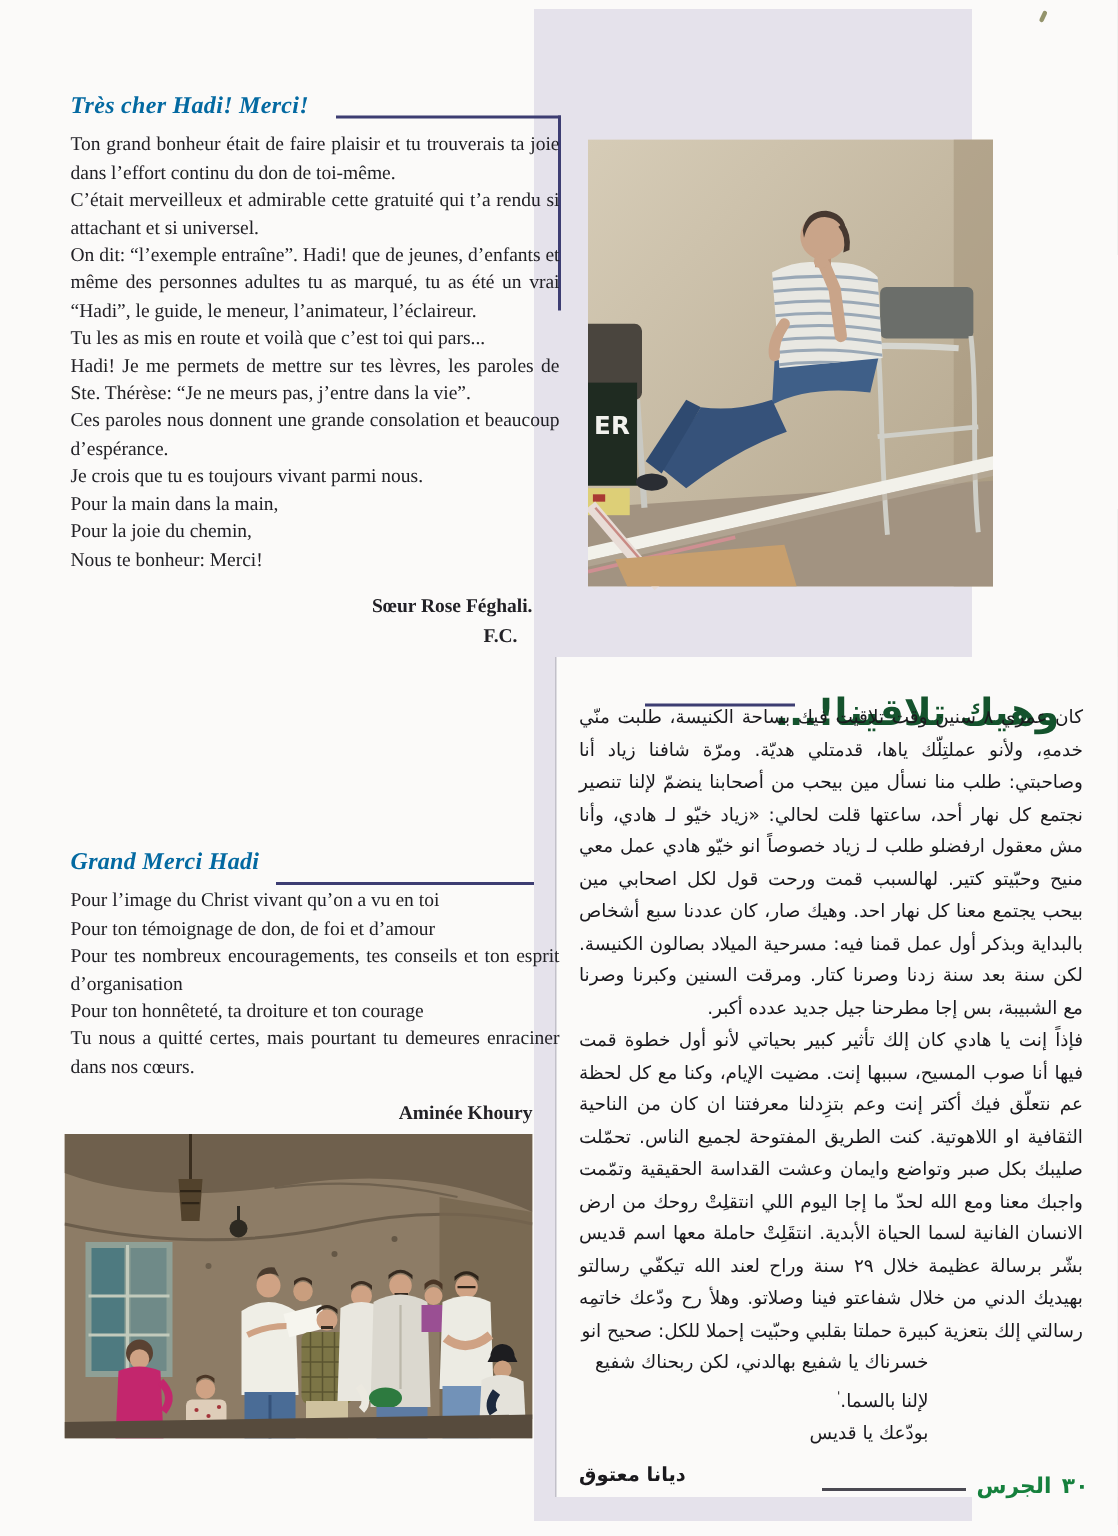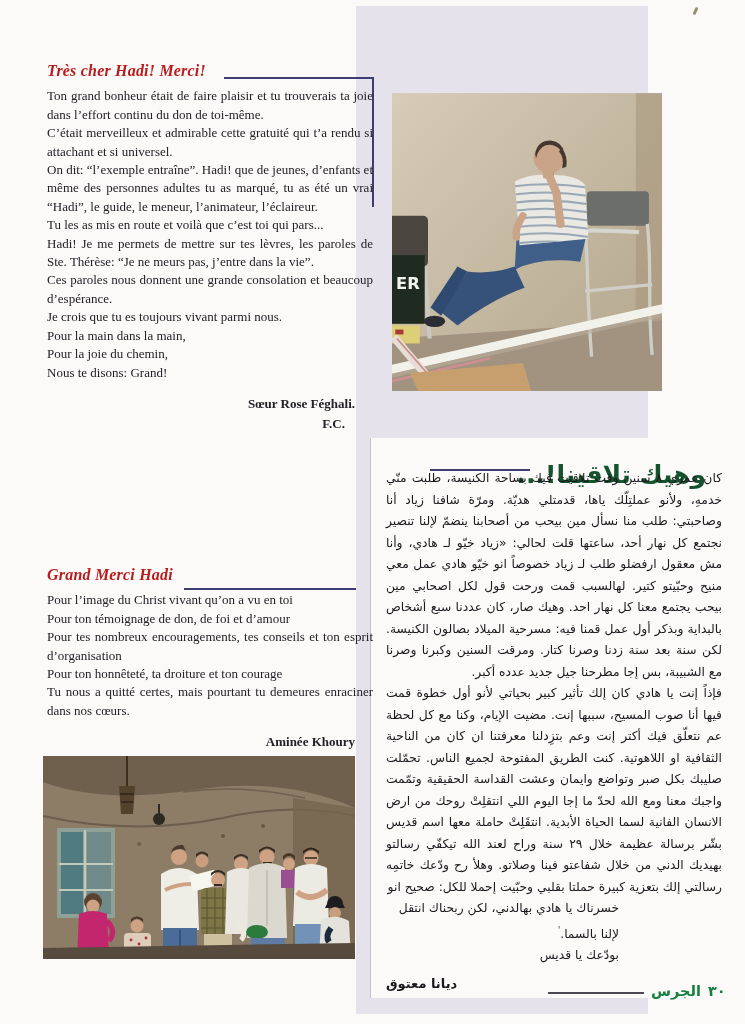--- a/index.html
+++ b/index.html
@@ -8,21 +8,21 @@
   .band{position:absolute;left:356px;top:6px;width:292px;height:1008px;background:#e5e2eb;}
   .ar-box{position:absolute;left:370px;top:438px;width:375px;height:560px;background:#fbfaf9;
           border-left:1px solid rgba(110,106,130,.4);}
   .speck{position:absolute;left:694px;top:7px;width:3px;height:8px;background:#7a7a48;
          transform:rotate(25deg);opacity:.8;border-radius:2px;}
 
   
   .fr-letter{position:absolute;left:47px;width:326px;font:13px/18.4px "Liberation Serif","DejaVu Serif",serif;
              color:#222126;}
   .fr1{top:62px;} .fr2{top:566px;}
-  .fr-letter h2{font-size:16px;font-weight:bold;font-style:italic;margin:0 0 7px;color:#b91c1c;letter-spacing:.2px;}
+  .fr-letter h2{font-size:16px;font-weight:bold;font-style:italic;margin:0 0 7px;color:#0369a1;letter-spacing:.2px;}
   .fr-letter p{margin:0;text-align:justify;}
   .sig{font-weight:bold;text-align:right;padding-right:18px;margin-top:13px;}
   .sig2{margin-top:2px;padding-right:28px;}
 
   
   .rule{position:absolute;background:#3d3d72;}
   #rule1h{left:224px;top:77px;width:150px;height:2px;}
   #rule1v{left:372px;top:77px;width:2px;height:130px;}
   #rule2h{left:184px;top:588px;width:172px;height:2px;}
   #ruleArH{left:430px;top:469px;width:100px;height:2px;}
@@ -66,21 +66,21 @@
     <h2>Très cher Hadi! Merci!</h2>
     <p>Ton grand bonheur était de faire plaisir et tu trouverais ta joie dans l’effort continu du don de toi-même.</p>
     <p>C’était merveilleux et admirable cette gratuité qui t’a rendu si attachant et si universel.</p>
     <p>On dit: “l’exemple entraîne”. Hadi! que de jeunes, d’enfants et même des personnes adultes tu as marqué, tu as été un vrai “Hadi”, le guide, le meneur, l’animateur, l’éclaireur.</p>
     <p>Tu les as mis en route et voilà que c’est toi qui pars...</p>
     <p>Hadi! Je me permets de mettre sur tes lèvres, les paroles de Ste. Thérèse: “Je ne meurs pas, j’entre dans la vie”.</p>
     <p>Ces paroles nous donnent une grande consolation et beaucoup d’espérance.</p>
     <p>Je crois que tu es toujours vivant parmi nous.</p>
     <p>Pour la main dans la main,</p>
     <p>Pour la joie du chemin,</p>
-    <p>Nous te disons: Grand!</p>
+    <p>Nous te bonheur: Merci!</p>
     <div class="sig">Sœur Rose Féghali.</div>
     <div class="sig sig2">F.C.</div>
   </section>
 
   <section class="fr-letter fr2">
     <h2>Grand Merci Hadi</h2>
     <p>Pour l’image du Christ vivant qu’on a vu en toi</p>
     <p>Pour ton témoignage de don, de foi et d’amour</p>
     <p>Pour tes nombreux encouragements, tes conseils et ton esprit d’organisation</p>
     <p>Pour ton honnêteté, ta droiture et ton courage</p>
@@ -159,21 +159,21 @@
         <path d="M6,300 L60,362" stroke="#c98b85" stroke-width="2" fill="none"></path>
         <path d="M22,342 L160,330 L170,364 L32,364 Z" fill="#c79f6e"></path>
       </g>
     </svg>
   </figure>
 
   <h2 class="ar-title">وهيك تلاقينا!...</h2>
   <section class="ar-body">
     <p>كان عمري ٨ سنين وقت تلاقيت فيك بساحة الكنيسة، طلبت منّي خدمهِ، ولأنو عملتِلّك ياها، قدمتلي هديّة. ومرّة شافنا زياد أنا وصاحبتي: طلب منا نسأل مين بيحب من أصحابنا ينضمّ لإلنا تنصير نجتمع كل نهار أحد، ساعتها قلت لحالي: «زياد خيّو لـ هادي، وأنا مش معقول ارفضلو طلب لـ زياد خصوصاً انو خيّو هادي عمل معي منيح وحبّيتو كتير. لهالسبب قمت ورحت قول لكل اصحابي مين بيحب يجتمع معنا كل نهار احد. وهيك صار، كان عددنا سبع أشخاص بالبداية وبذكر أول عمل قمنا فيه: مسرحية الميلاد بصالون الكنيسة. لكن سنة بعد سنة زدنا وصرنا كتار. ومرقت السنين وكبرنا وصرنا مع الشبيبة، بس إجا مطرحنا جيل جديد عدده أكبر.</p>
     <p>فإذاً إنت يا هادي كان إلك تأثير كبير بحياتي لأنو أول خطوة قمت فيها أنا صوب المسيح، سببها إنت. مضيت الإيام، وكنا مع كل لحظة عم نتعلّق فيك أكتر إنت وعم بتزِدلنا معرفتنا ان كان من الناحية الثقافية او اللاهوتية. كنت الطريق المفتوحة لجميع الناس. تحمّلت صليبك بكل صبر وتواضع وايمان وعشت القداسة الحقيقية وتمّمت واجبك معنا ومع الله لحدّ ما إجا اليوم اللي انتقلِتْ روحك من ارض الانسان الفانية لسما الحياة الأبدية. انتقَلِتْ حاملة معها اسم قديس بشّر برسالة عظيمة خلال ٢٩ سنة وراح لعند الله تيكفّي رسالتو بهيديك الدني من خلال شفاعتو فينا وصلاتو. وهلأ رح ودّعك خاتمِه رسالتي إلك بتعزية كبيرة حملتا بقلبي وحبّيت إحملا للكل: صحيح انو</p>
-    <div class="ar-indent"><span>خسرناك يا هادي بهالدني، لكن ربحناك انتقل لإلنا بالسما.</span><sup class="fn">'</sup></div>
+    <div class="ar-indent"><span>خسرناك يا شفيع بهالدني، لكن ربحناك شفيع لإلنا بالسما.</span><sup class="fn">'</sup></div>
     <div class="ar-indent">بودّعك يا قديس</div>
     <div class="ar-sig">ديانا معتوق</div>
   </section>
 
   <figure class="photo-bottom">
     <svg viewBox="0 0 312 203" xmlns="http://www.w3.org/2000/svg">
       <rect width="312" height="203" fill="#8d7c66"></rect>
       <path d="M0,0 L312,0 L312,52 Q240,20 150,34 Q60,48 0,26 Z" fill="#6f604d"></path>
       <path d="M0,60 Q90,80 180,62 Q250,46 312,60" stroke="#5c5040" stroke-width="2" fill="none" opacity="0.7"></path>
       <path d="M140,36 Q200,28 262,42" stroke="#5c5040" stroke-width="1.5" fill="none" opacity="0.6"></path>

